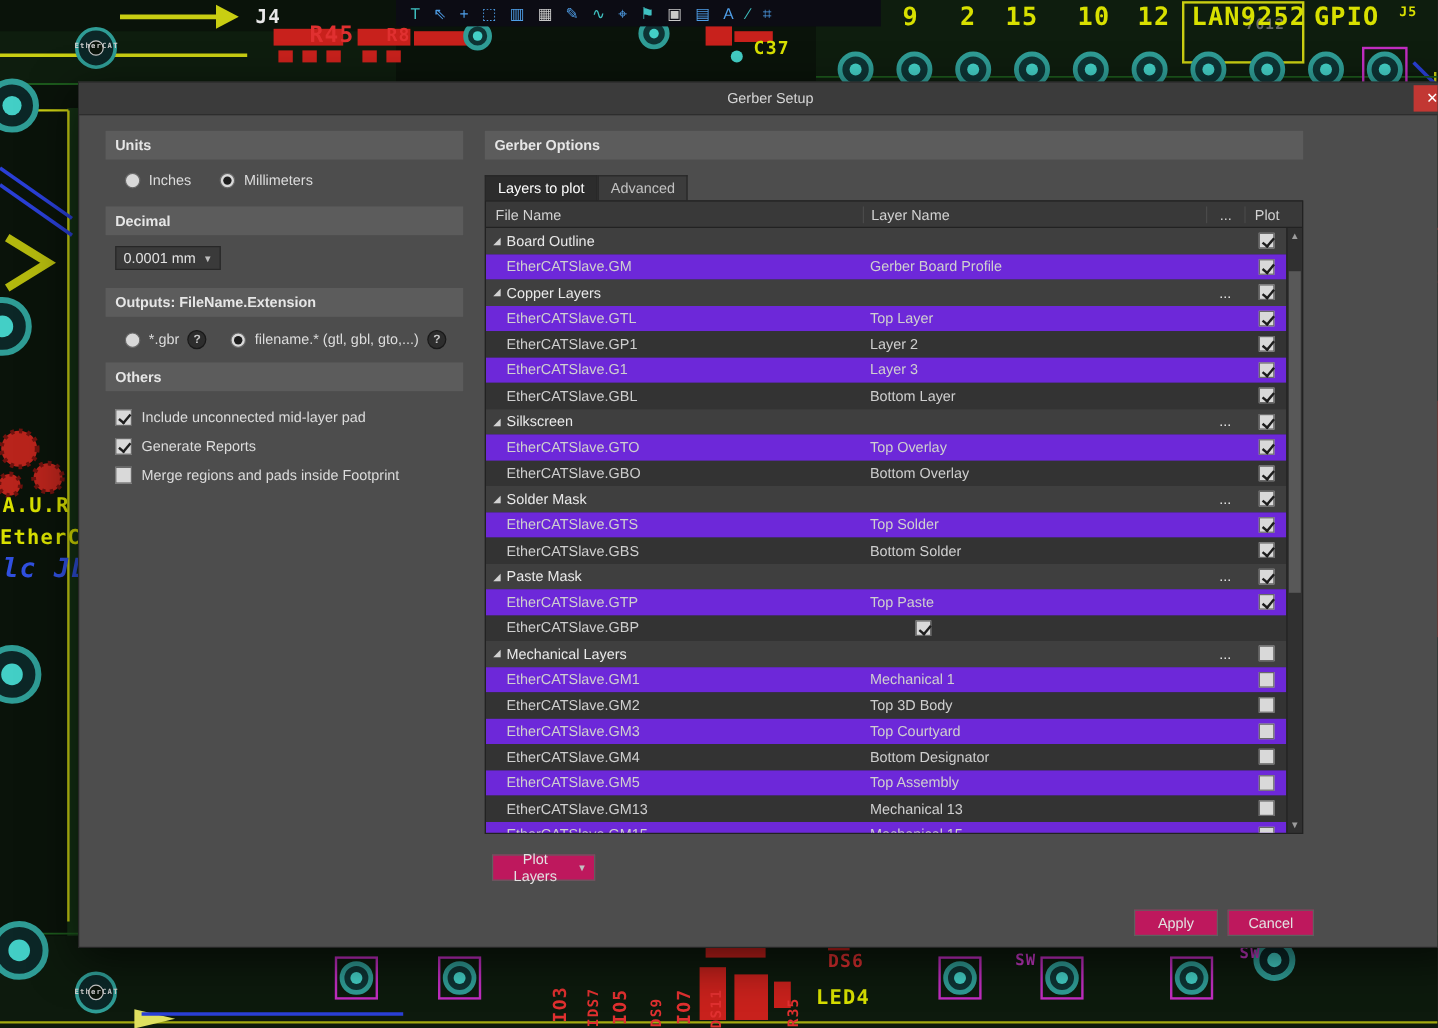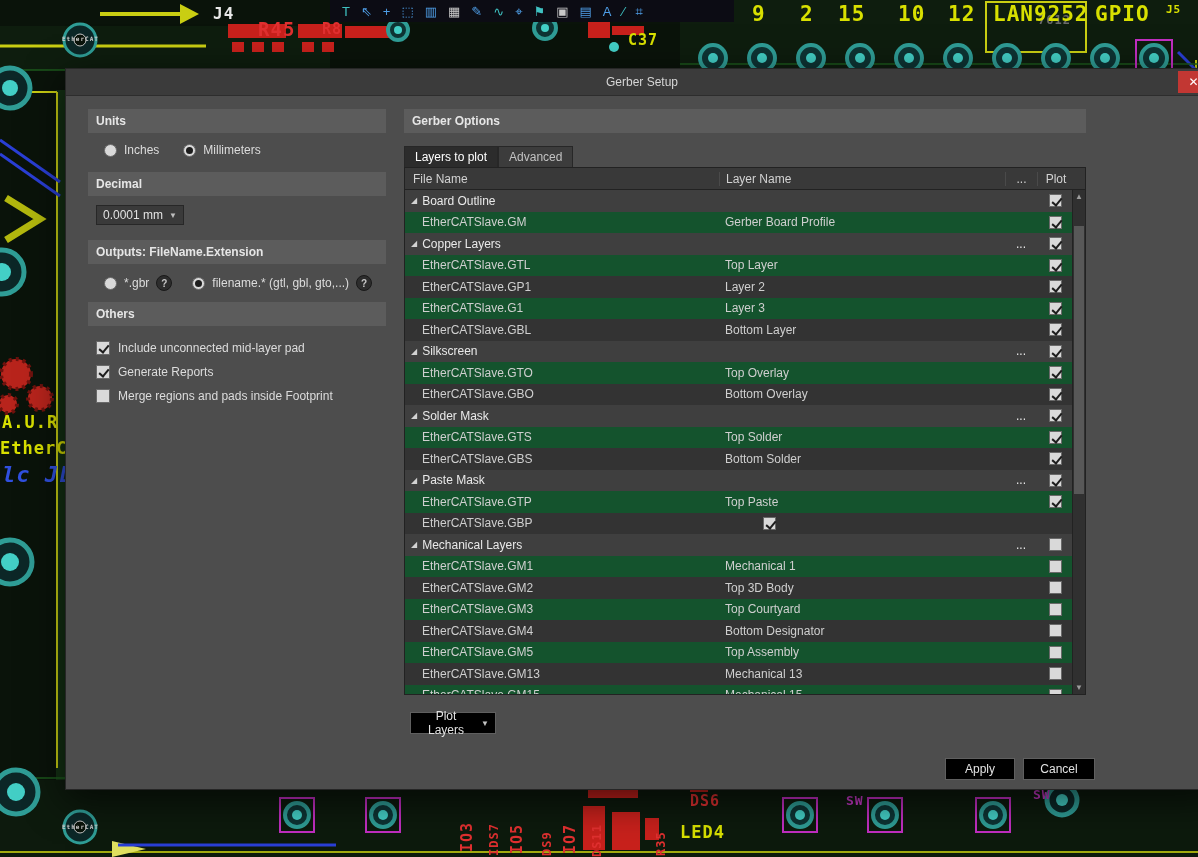--- a/index.html
+++ b/index.html
@@ -47,32 +47,32 @@
   .cell{box-sizing:border-box;height:100%;display:flex;align-items:center;overflow:hidden;white-space:nowrap;}
   .c-file{width:314px;padding-left:17px;}
   .c-layer{width:286px;padding-left:6px;}
   .c-dots{width:32px;justify-content:center;}
   .c-plot{width:37px;justify-content:center;}
   .thead .cell{height:auto;}
   .thead .c-layer,.thead .c-dots,.thead .c-plot{border-left:1px solid #4a4a4a;}
   .thead .c-file{padding-left:8px;}
   .group-row{background:#3f3f3f;color:#e9e9e9;}
   .group-row .c-file{padding-left:6px;gap:5px;}
-  .child-row{background:#14532d;color:#cfcfcf;}
+  .child-row{background:#6d28d9;color:#cfcfcf;}
   .child-row.alt{background:#333333;}
   .tri{font-size:8px;color:#d2d2d2;}
   .table .checkbox{width:13px;height:13px;}
 
   .scrollbar{position:absolute;right:0;top:22px;width:13px;bottom:0;background:#303030;border-left:1px solid #222;box-sizing:border-box;}
   .sb-arrow{position:absolute;left:0;width:12px;height:13px;color:#9c9c9c;font-size:8px;text-align:center;line-height:13px;cursor:pointer;}
   .sb-up{top:0;}
   .sb-down{bottom:0;}
   .sb-thumb{position:absolute;left:1px;top:36px;width:10px;height:268px;background:#585858;cursor:pointer;}
 
-  .btn{background:#000000;border:1px solid #5f5f5f;color:#e2e2e2;font-size:12px;font-family:inherit;display:flex;align-items:center;justify-content:center;box-sizing:border-box;cursor:pointer;}
+  .btn{background:#be185d;border:1px solid #5f5f5f;color:#e2e2e2;font-size:12px;font-family:inherit;display:flex;align-items:center;justify-content:center;box-sizing:border-box;cursor:pointer;}
   .plot-layers-btn{position:absolute;left:344px;top:643px;width:86px;height:22px;gap:6px;}
   .plot-layers-btn .arr{font-size:8px;color:#c2c2c2;}
   .apply-btn{position:absolute;left:879px;top:689px;width:70px;height:22px;}
   .cancel-btn{position:absolute;left:957px;top:689px;width:72px;height:22px;}
 </style>
 </head>
 <body>
 
 <div class="pcb">
   <svg width="1198" height="857" viewBox="0 0 1198 857">

